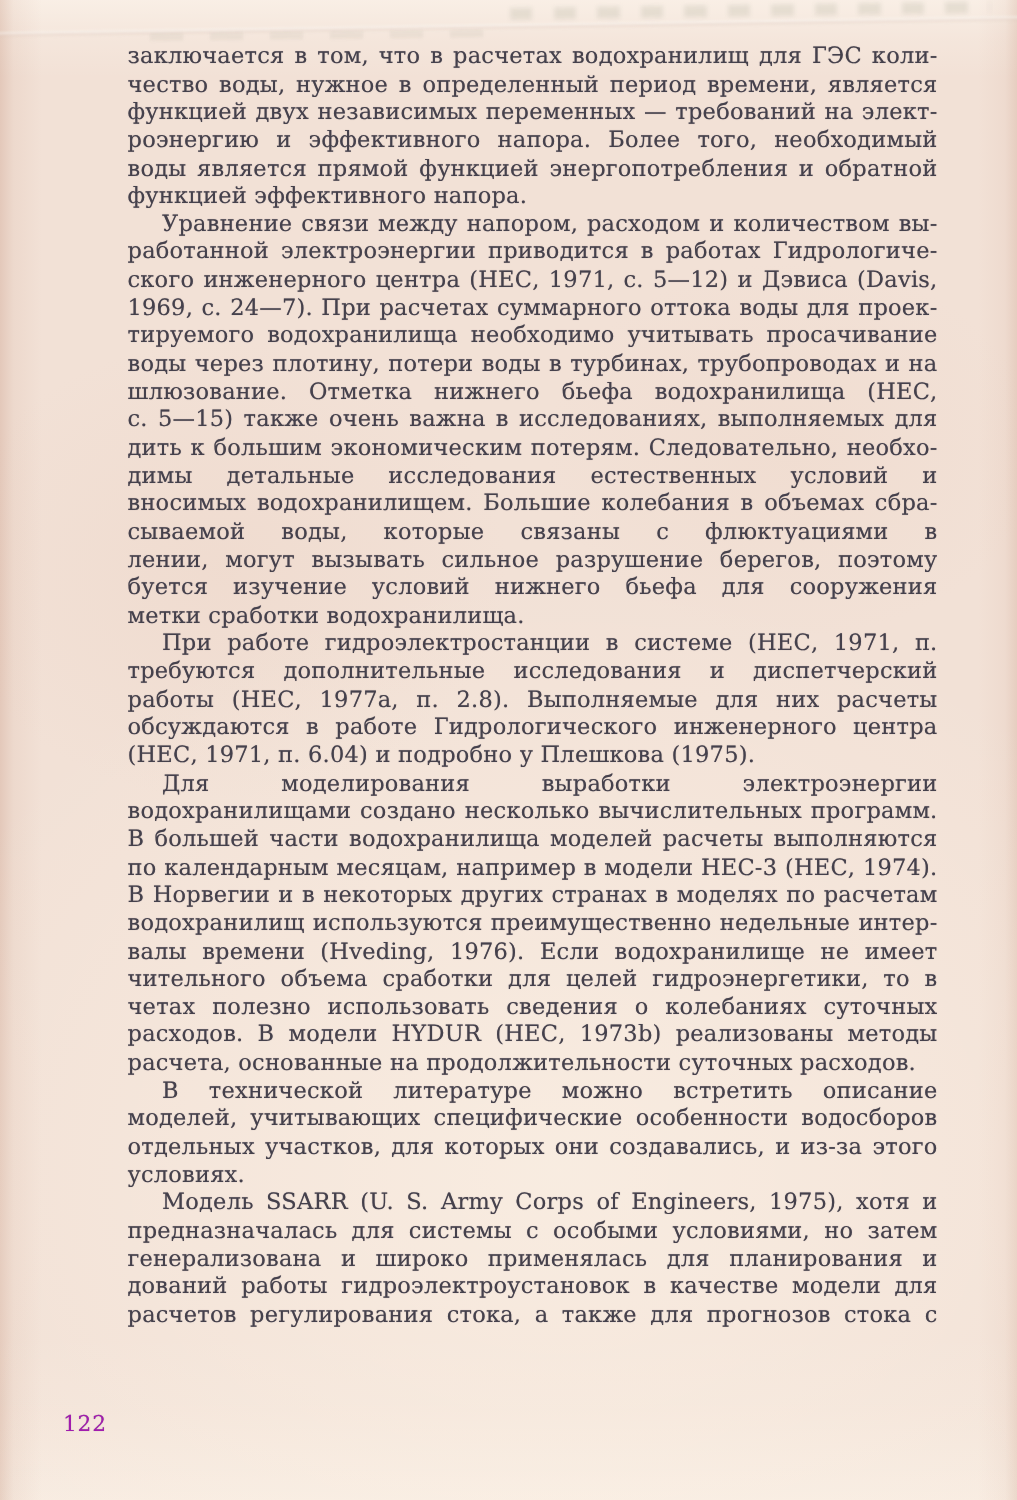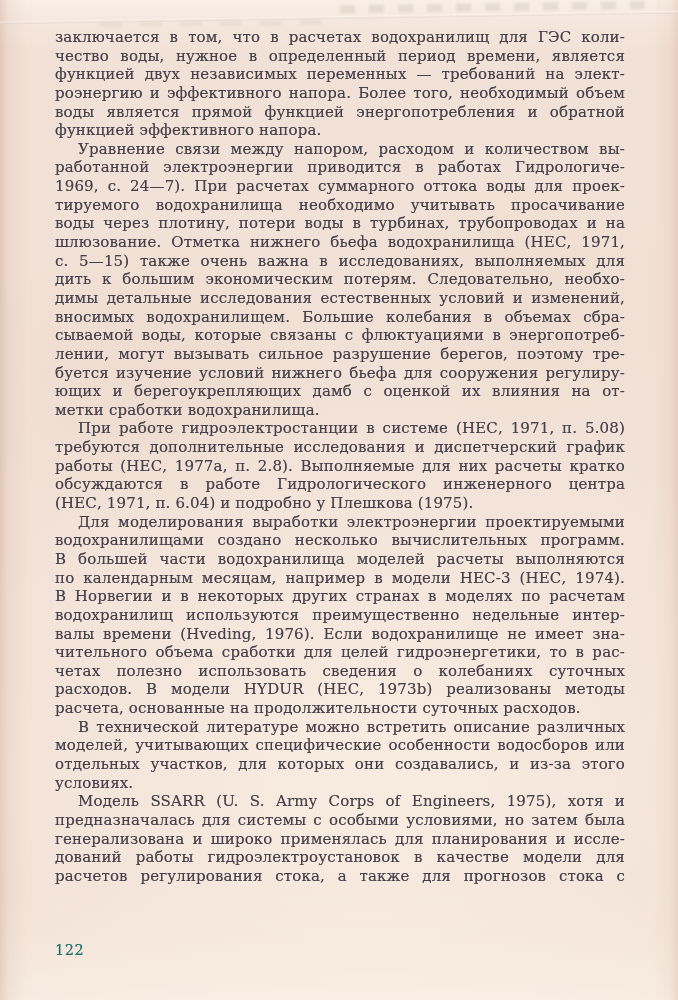--- a/index.html
+++ b/index.html
@@ -78,30 +78,31 @@
     letter-spacing: 0.15px;
     color: #45414c;
     text-shadow: 0 0 0.55px rgba(67,61,74,0.55);
   }
   .line {
     height: 18.65px;
     overflow: hidden;
     text-align: justify;
     text-align-last: justify;
     white-space: normal;
+    margin-left: 30px;
   }
   .line.indent { padding-left: 23px; }
   .line.flush-left { text-align-last: left; }
   .page-number {
     position: absolute;
-    left: 55px;
+    left: 42px;
     top: 942px;
     font-size: 14.5px;
     letter-spacing: 0.5px;
-    color: #0f766e;
+    color: #a21caf;
     text-shadow: 0 0 0.55px rgba(67,61,74,0.5);
   }
 </style>
 </head>
 <body>
 
 <div class="page">
   <div class="paper-shading"></div>
   <div class="crease-line"></div>
   <div class="show-through-a"></div>
@@ -112,32 +113,32 @@
         <div class="line">заключается в том, что в расчетах водохранилищ для ГЭС коли-</div>
         <div class="line">чество воды, нужное в определенный период времени, является</div>
         <div class="line">функцией двух независимых переменных — требований на элект-</div>
         <div class="line">роэнергию и эффективного напора. Более того, необходимый объем</div>
         <div class="line">воды является прямой функцией энергопотребления и обратной</div>
         <div class="line flush-left">функцией эффективного напора.</div>
       </div>
       <div>
         <div class="line indent">Уравнение связи между напором, расходом и количеством вы-</div>
         <div class="line">работанной электроэнергии приводится в работах Гидрологиче-</div>
+        <div class="line">ского инженерного центра (НЕС, 1971, с. 5—12) и Дэвиса (Davis,</div>
         <div class="line">1969, с. 24—7). При расчетах суммарного оттока воды для проек-</div>
         <div class="line">тируемого водохранилища необходимо учитывать просачивание</div>
         <div class="line">воды через плотину, потери воды в турбинах, трубопроводах и на</div>
         <div class="line">шлюзование. Отметка нижнего бьефа водохранилища (НЕС, 1971,</div>
         <div class="line">с. 5—15) также очень важна в исследованиях, выполняемых для</div>
         <div class="line">дить к большим экономическим потерям. Следовательно, необхо-</div>
         <div class="line">димы детальные исследования естественных условий и изменений,</div>
         <div class="line">вносимых водохранилищем. Большие колебания в объемах сбра-</div>
         <div class="line">сываемой воды, которые связаны с флюктуациями в энергопотреб-</div>
         <div class="line">лении, могут вызывать сильное разрушение берегов, поэтому тре-</div>
         <div class="line">буется изучение условий нижнего бьефа для сооружения регулиру-</div>
-        <div class="line">ющих и берегоукрепляющих дамб с оценкой их влияния на от-</div>
         <div class="line flush-left">метки сработки водохранилища.</div>
       </div>
       <div>
         <div class="line indent">При работе гидроэлектростанции в системе (НЕС, 1971, п. 5.08)</div>
         <div class="line">требуются дополнительные исследования и диспетчерский график</div>
         <div class="line">работы (НЕС, 1977а, п. 2.8). Выполняемые для них расчеты кратко</div>
         <div class="line">обсуждаются в работе Гидрологического инженерного центра</div>
         <div class="line flush-left">(НЕС, 1971, п. 6.04) и подробно у Плешкова (1975).</div>
       </div>
       <div>

